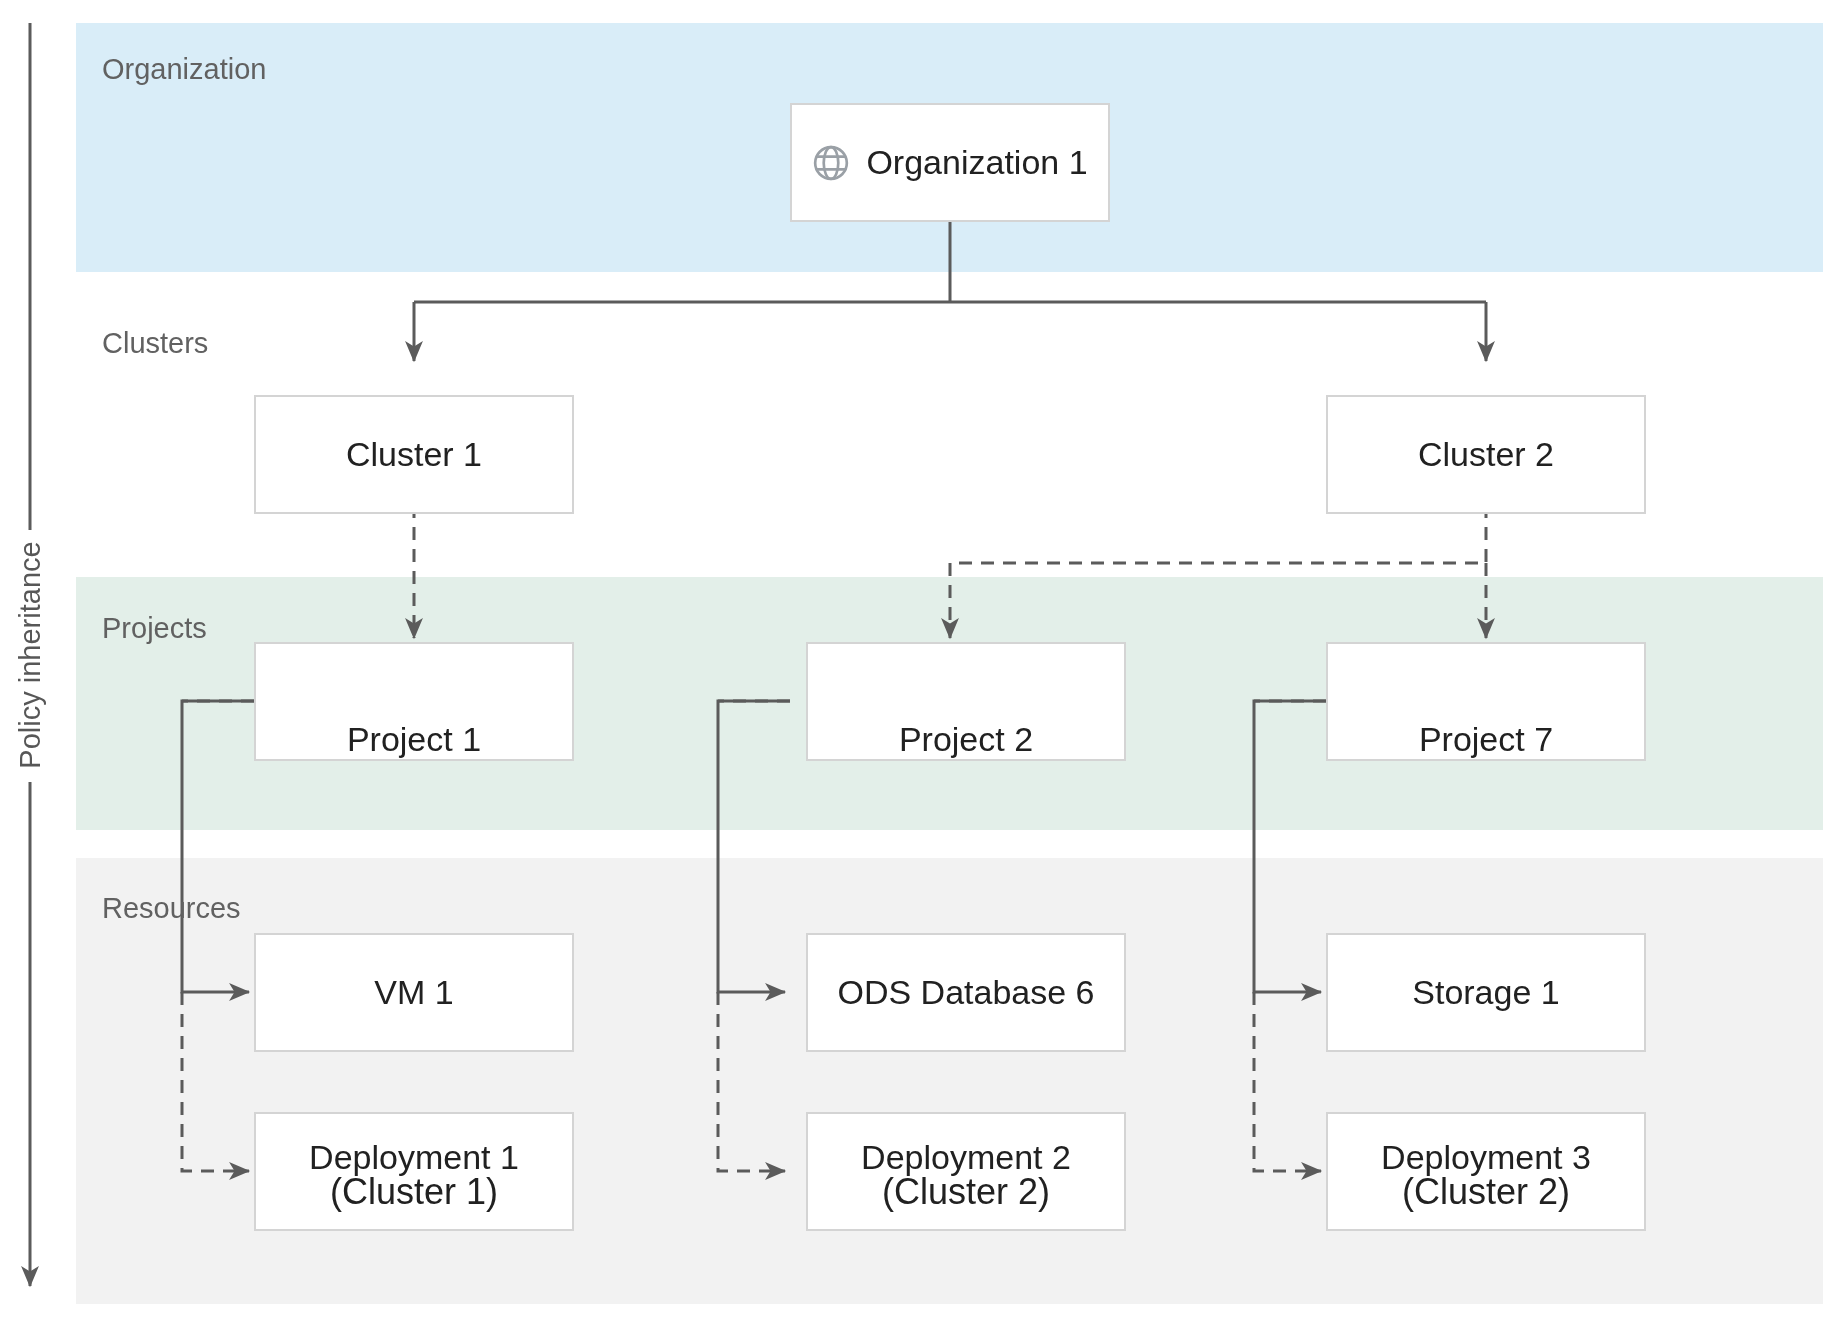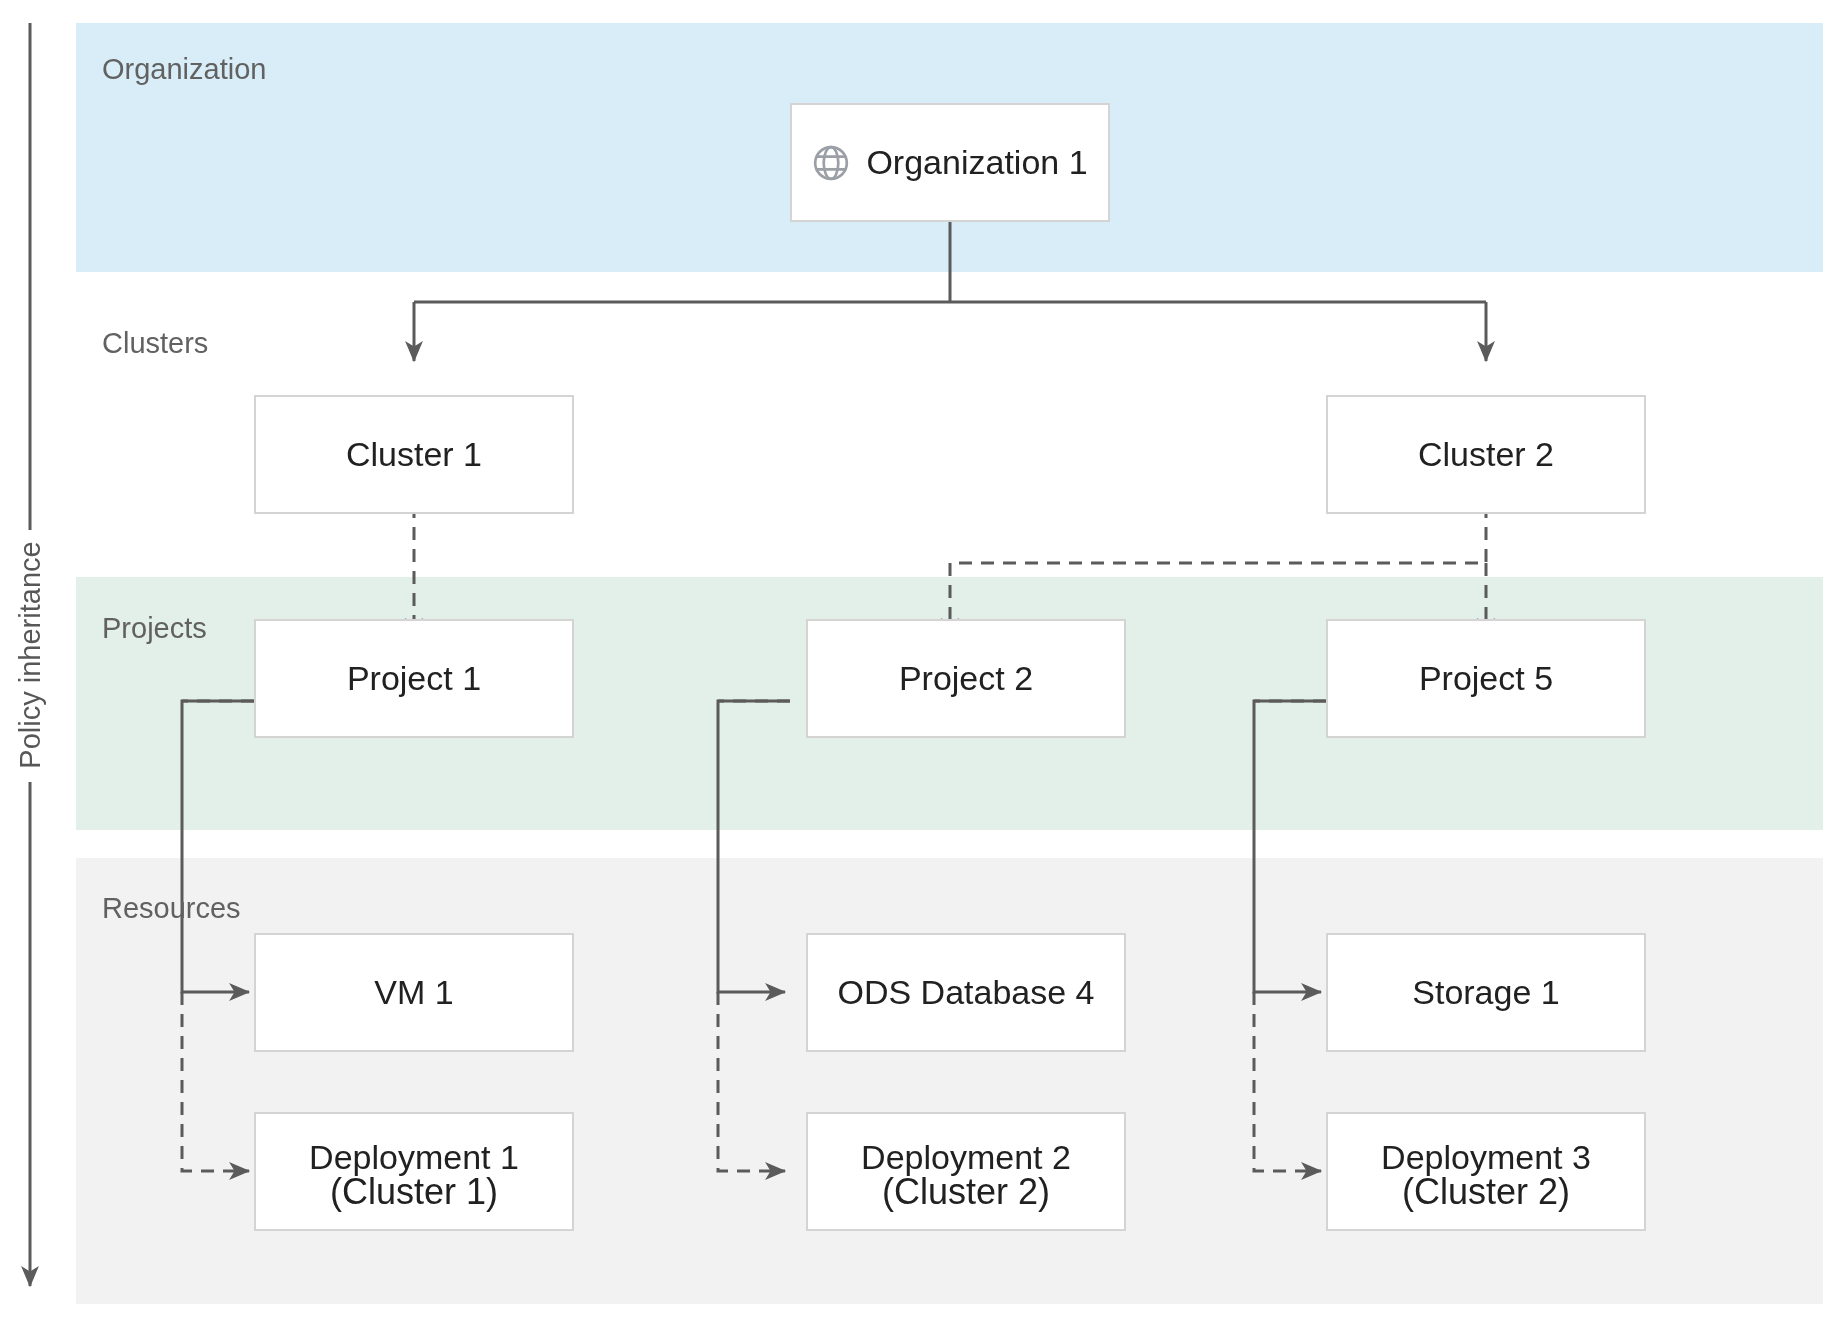--- a/index.html
+++ b/index.html
@@ -34,21 +34,21 @@
   .node{
     position:absolute;width:320px;height:119px;box-sizing:border-box;
     background:var(--node-bg);border:2px solid var(--node-border);
     display:flex;align-items:center;justify-content:center;
     font-size:34px;color:var(--node-text);z-index:4;text-align:center;
   }
   .node.two-line{flex-direction:column;line-height:40px;}
   .node .sub{font-size:36px;line-height:30px;color:var(--node-text);}
   .node .globe{display:inline-flex;margin-right:16px;}
   .col1{left:254px;} .col2{left:790px;margin-left:16px;} .col3{left:1326px;}
-  .row-clusters{top:364px;margin-top:31px;} .row-projects{top:619px;}
+  .row-clusters{top:364px;margin-top:31px;} .row-projects{top:642px;align-items:flex-end;}
   .row-res1{top:933px;} .row-res2{top:1112px;}
   .node.orgbox{left:790px;top:103px;}
   .policy-label{
     position:absolute;left:30px;top:655px;transform:translate(-50%,-50%) rotate(-90deg);
     font-size:29px;color:#575757;white-space:nowrap;z-index:3;
   }
 </style>
 </head>
 <body>
 
@@ -116,28 +116,28 @@
     <span>Cluster 2</span>
   </div>
 
   <div class="node col1 row-projects">
     <span>Project 1</span>
   </div>
   <div class="node col2 row-projects">
     <span>Project 2</span>
   </div>
   <div class="node col3 row-projects">
-    <span>Project 5</span>
+    <span>Project 7</span>
   </div>
 
   <div class="node col1 row-res1">
     <span>VM 1</span>
   </div>
   <div class="node col2 row-res1">
-    <span>ODS Database 4</span>
+    <span>ODS Database 6</span>
   </div>
   <div class="node col3 row-res1">
     <span>Storage 1</span>
   </div>
 
   <div class="node two-line col1 row-res2">
     <span>Deployment 1</span>
     <span class="sub">(Cluster 1)</span>
   </div>
   <div class="node two-line col2 row-res2">

